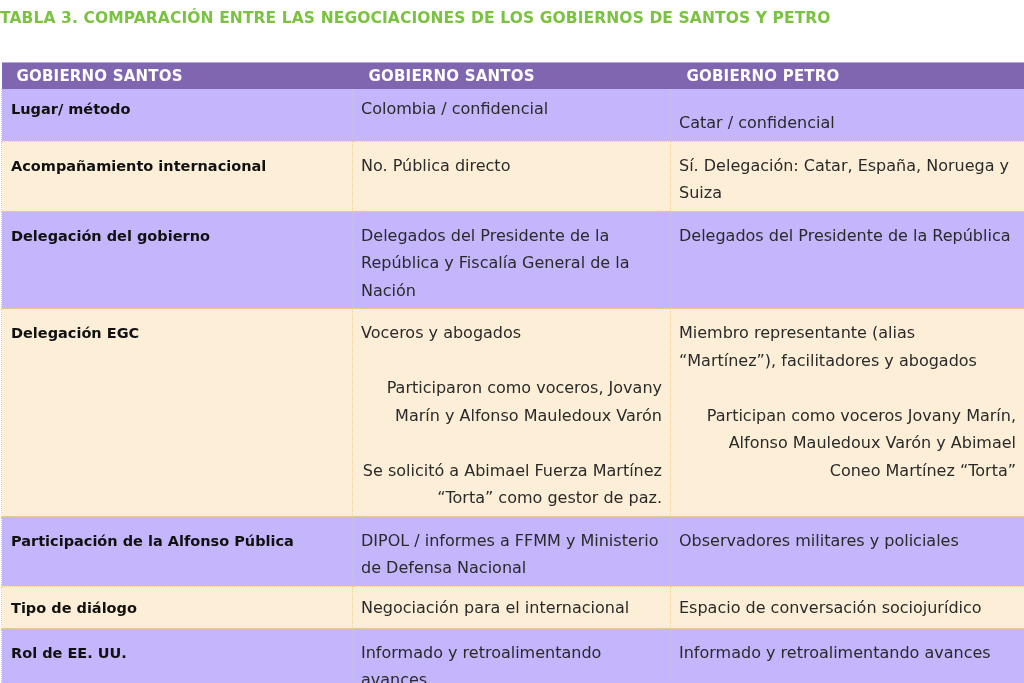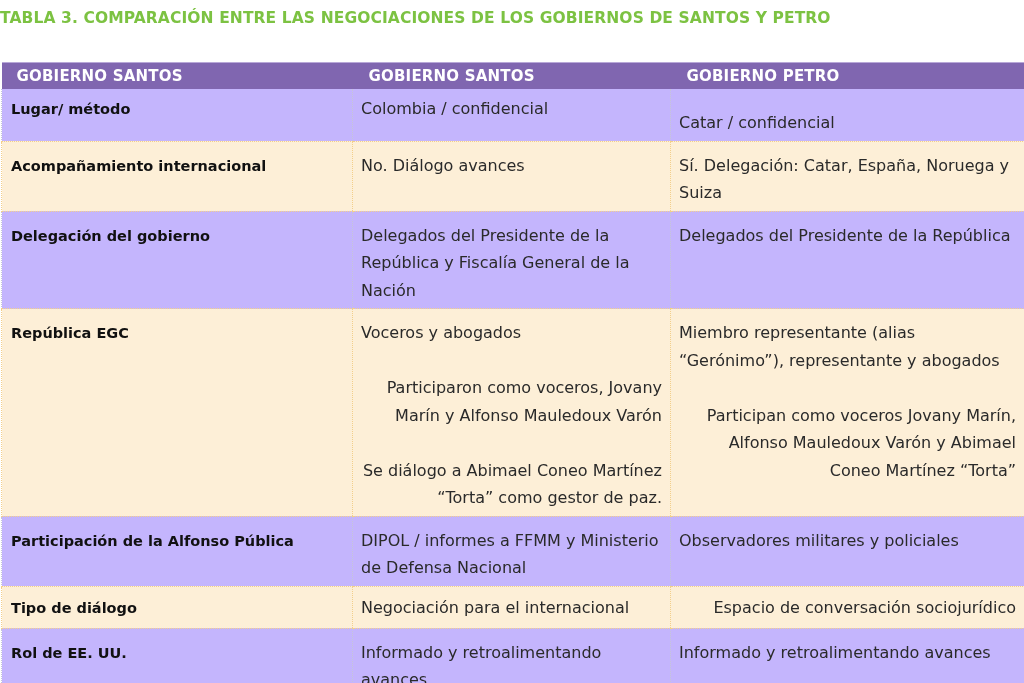--- a/index.html
+++ b/index.html
@@ -117,66 +117,66 @@
         <p>Colombia / confidencial</p>
       </td>
       <td class="val" style="padding-top:20px;">
         <p>Catar / confidencial</p>
       </td>
     </tr>
 
     <tr class="cream" style="height:56px;">
       <td class="label">Acompañamiento internacional</td>
       <td class="val">
-        <p>No. Diálogo avances</p>
+        <p>No. Pública directo</p>
       </td>
       <td class="val">
         <p>Sí. Delegación: Catar, España, Noruega y Suiza</p>
       </td>
     </tr>
 
     <tr class="lav pre-cream" style="height:95px;">
       <td class="label">Delegación del gobierno</td>
       <td class="val">
         <p>Delegados del Presidente de la República y Fiscalía General de la Nación</p>
       </td>
       <td class="val">
         <p>Delegados del Presidente de la República</p>
       </td>
     </tr>
 
     <tr class="cream" style="height:203px;">
-      <td class="label">República EGC</td>
+      <td class="label">Delegación EGC</td>
       <td class="val">
         <p>Voceros y abogados</p>
         <p>Participaron como voceros, Jovany Marín y Alfonso Mauledoux Varón</p>
-        <p>Se diálogo a Abimael Coneo Martínez “Torta” como gestor de paz.</p>
+        <p>Se solicitó a Abimael Fuerza Martínez “Torta” como gestor de paz.</p>
       </td>
       <td class="val">
-        <p>Miembro representante (alias “Gerónimo”), representante y abogados</p>
+        <p>Miembro representante (alias “Martínez”), facilitadores y abogados</p>
         <p>Participan como voceros Jovany Marín, Alfonso Mauledoux Varón y Abimael Coneo Martínez “Torta”</p>
       </td>
     </tr>
 
     <tr class="lav pre-cream" style="height:68px;">
       <td class="label">Participación de la Alfonso Pública</td>
       <td class="val">
         <p>DIPOL / informes a FFMM y Ministerio de Defensa Nacional</p>
       </td>
       <td class="val">
         <p>Observadores militares y policiales</p>
       </td>
     </tr>
 
     <tr class="cream" style="height:42px;">
       <td class="label" style="padding-top:9px;">Tipo de diálogo</td>
       <td class="val" style="padding-top:7px;">
         <p>Negociación para el internacional</p>
       </td>
-      <td class="val" style="padding-top:7px;text-align:right;">
+      <td class="val" style="padding-top:7px;">
         <p>Espacio de conversación sociojurídico</p>
       </td>
     </tr>
 
     <tr class="lav" style="height:66px;">
       <td class="label">Rol de EE. UU.</td>
       <td class="val">
         <p>Informado y retroalimentando avances</p>
       </td>
       <td class="val">

